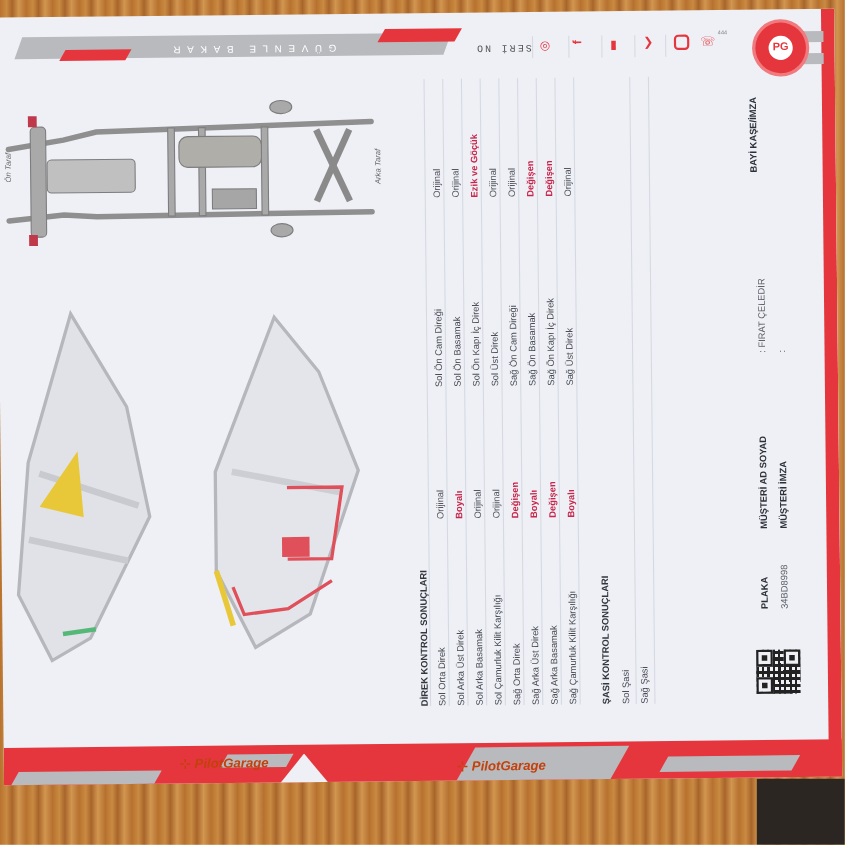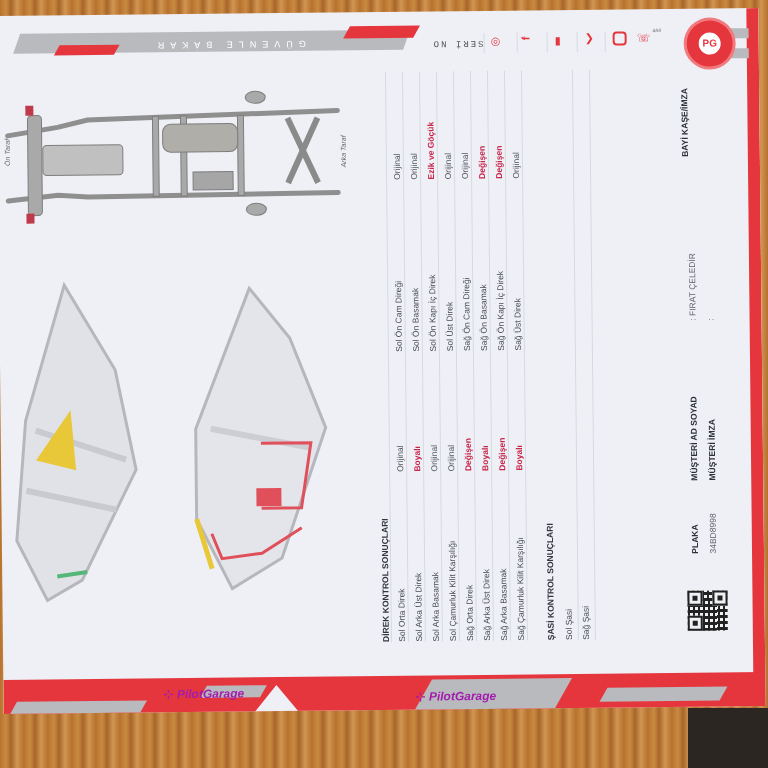--- a/index.html
+++ b/index.html
@@ -10,21 +10,21 @@
   .sheet{position:absolute;left:0;top:12px;width:762px;height:698px;background:#eef0f6;
     transform:rotate(-0.6deg);transform-origin:center;overflow:hidden;}
   .redstrip-right{position:absolute;right:0;top:0;width:12px;height:100%;background:#e5363d;}
   
   .rot{position:absolute;left:0;top:0;width:698px;height:762px;
     transform-origin:0 0;transform:translate(0,698px) rotate(-90deg);}
   
   .header-band{position:absolute;left:0;top:0;width:698px;height:22px;}
   .gband{position:absolute;background:#b9babd;}
   .rband{position:absolute;background:#e5363d;}
-  .brand{position:absolute;color:#a21caf;font-weight:bold;font-style:italic;font-size:12px;white-space:nowrap;}
+  .brand{position:absolute;color:#c2410c;font-weight:bold;font-style:italic;font-size:12px;white-space:nowrap;}
   .slogan{position:absolute;color:#fff;font-size:9px;letter-spacing:6px;white-space:nowrap;transform:rotate(180deg);}
   .row{position:absolute;height:16px;font-size:8.5px;color:#4a4d55;white-space:nowrap;}
   .sec-title{position:absolute;font-size:8.5px;font-weight:bold;color:#33363d;white-space:nowrap;}
   .val{position:absolute;font-size:8.5px;white-space:nowrap;}
   .val.ok{color:#55585f;}
   .val.bad{color:#c8264b;font-weight:bold;}
   .vline{position:absolute;width:1px;background:#d6d9e2;}
   .label-b{position:absolute;font-size:8.5px;font-weight:bold;color:#2d3038;white-space:nowrap;}
   .label-n{position:absolute;font-size:8.5px;color:#5c5f66;white-space:nowrap;}
   .qr{position:absolute;width:40px;height:40px;background:

